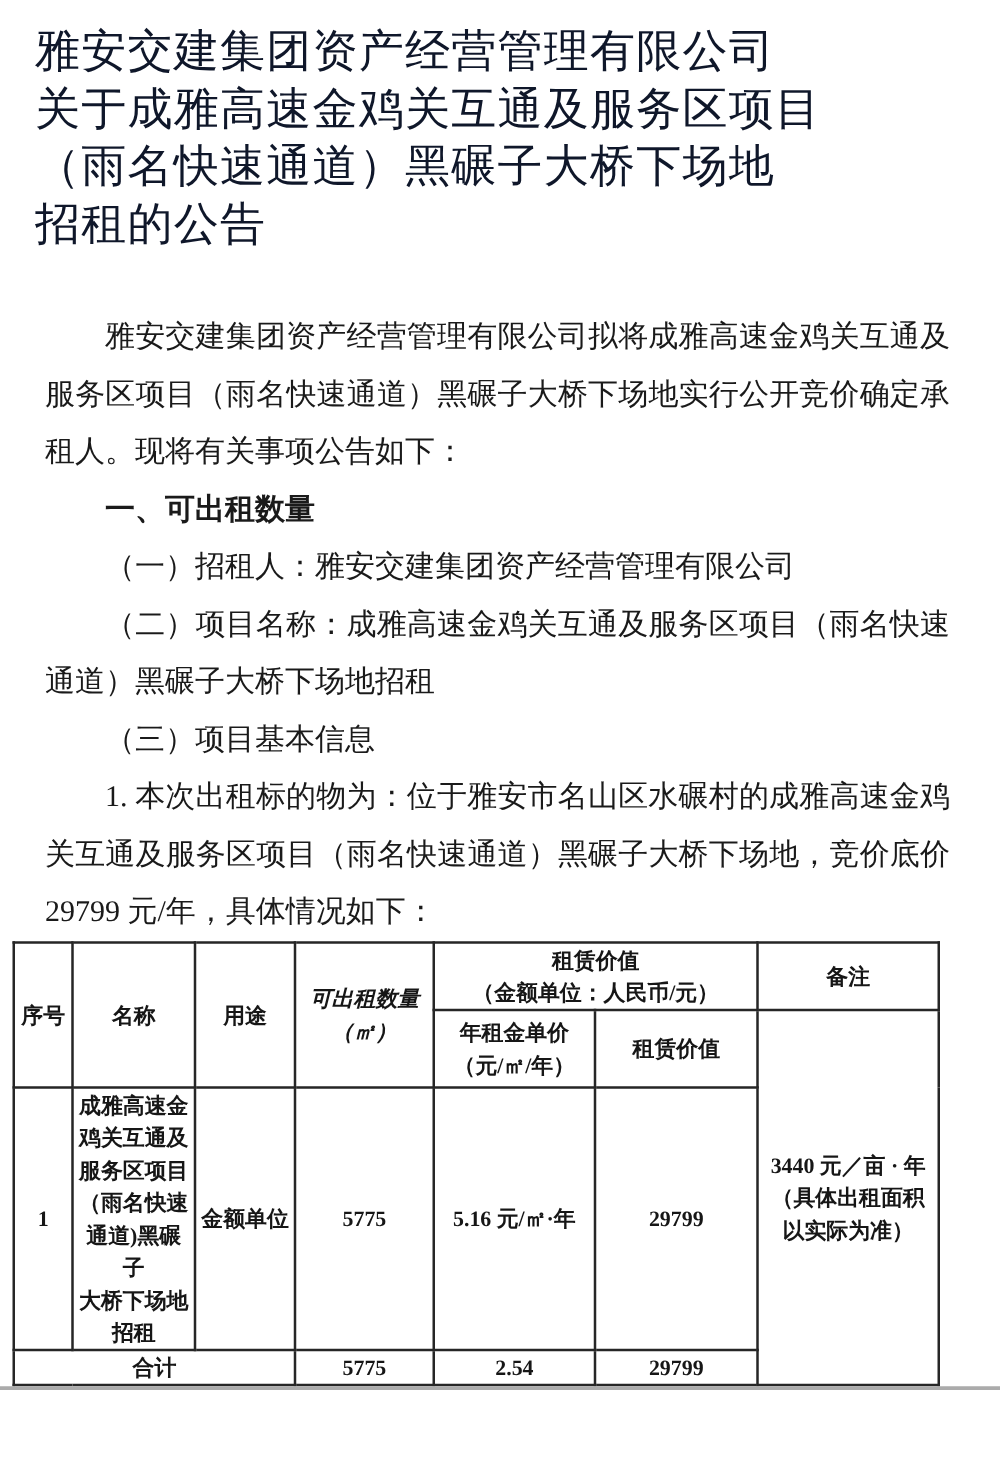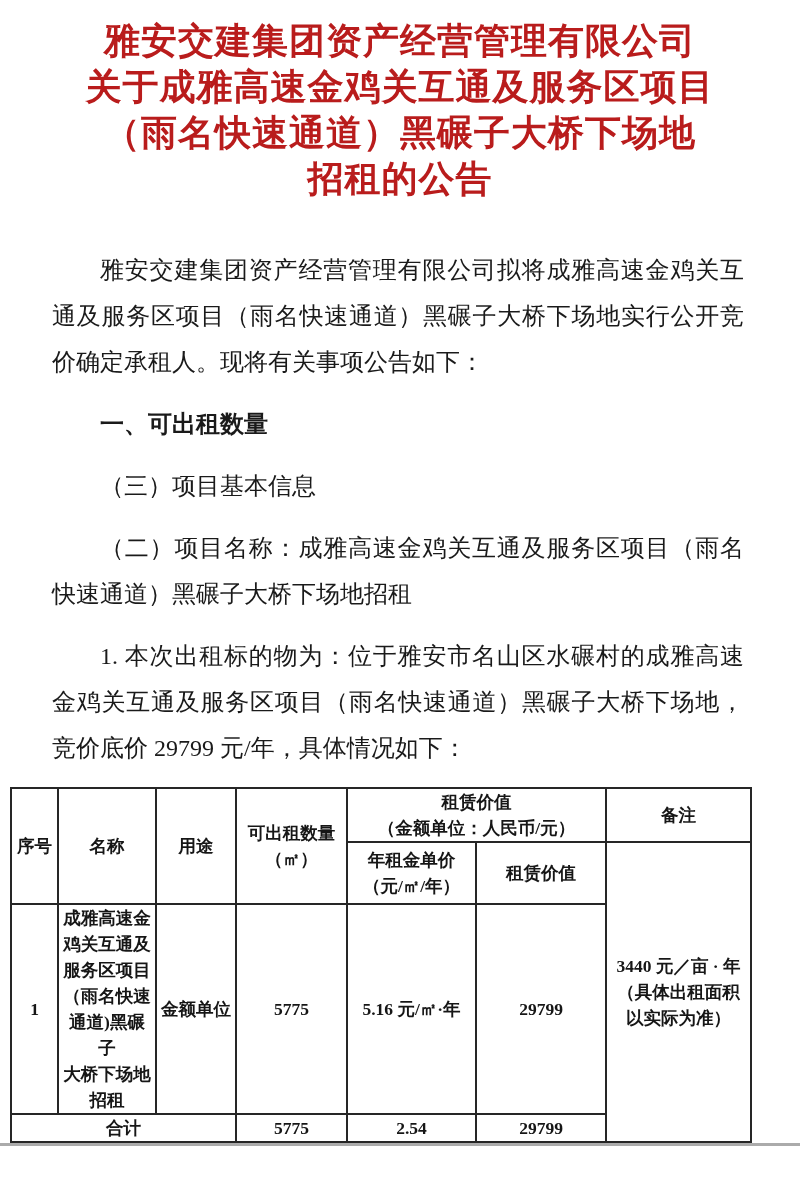--- a/index.html
+++ b/index.html
@@ -8,35 +8,34 @@
     width: 800px; height: 1177px;
     font-family: "Liberation Serif", "DejaVu Serif", serif;
     color: #1a1a1a;
     overflow: hidden;
   }
   .page { position: relative; width: 800px; height: 1177px; background: #ffffff; }
 
   .title {
     margin: 18px 28px 0 28px;
     font-size: 36px;
-    font-weight: bold;
+    font-weight: normal;
     line-height: 46px;
-    text-align: center;
     letter-spacing: 1px;
-    color: #b91c1c;
+    color: #0f172a;
   }
   .pre { white-space: pre-line; }
 
   .body-text {
     margin: 45px 40px 0 36px;
     font-size: 24px;
     line-height: 46px;
     text-align: justify;
   }
-  .body-text p { text-indent: 2em; margin: 16px; }
+  .body-text p { text-indent: 2em; margin: 0; }
   .body-text p.bold { font-weight: bold; }
 
   table.lease-table {
     margin-left: 10px;
     width: 740px;
     border-collapse: collapse;
     table-layout: fixed;
     font-family: "Liberation Serif", "DejaVu Serif", serif;
     font-weight: bold;
     color: #161616;
@@ -64,42 +63,43 @@
   td.unit-cell {
     text-align: left;
     font-size: 18px;
     padding-left: 2px;
     border-radius: 16px;
   }
   td.remark-cell { font-size: 18px; line-height: 29px; }
   td.num-cell { font-size: 18.5px; }
   td.header-value-group { line-height: 25px; font-size: 17.5px; }
   td.header-unit-price  { line-height: 28px; }
-  td.header-area        { line-height: 27px; }
+  td.header-area        { line-height: 27px; font-style: italic; }
 
   .page-edge {
     width: 800px; height: 3px;
     background: #ababab;
   }
 </style>
 </head>
 <body>
 
 <div class="page">
 
   <h1 class="title pre">雅安交建集团资产经营管理有限公司
 关于成雅高速金鸡关互通及服务区项目
 （雨名快速通道）黑碾子大桥下场地
 招租的公告</h1>
 
   <div class="body-text">
     <p>雅安交建集团资产经营管理有限公司拟将成雅高速金鸡关互通及服务区项目（雨名快速通道）黑碾子大桥下场地实行公开竞价确定承租人。现将有关事项公告如下：</p>
     <p class="bold">一、可出租数量</p>
+    <p>（一）招租人：雅安交建集团资产经营管理有限公司</p>
+    <p>（二）项目名称：成雅高速金鸡关互通及服务区项目（雨名快速通道）黑碾子大桥下场地招租</p>
     <p>（三）项目基本信息</p>
-    <p>（二）项目名称：成雅高速金鸡关互通及服务区项目（雨名快速通道）黑碾子大桥下场地招租</p>
     <p>1. 本次出租标的物为：位于雅安市名山区水碾村的成雅高速金鸡关互通及服务区项目（雨名快速通道）黑碾子大桥下场地，竞价底价 29799 元/年，具体情况如下：</p>
   </div>
 
   <table class="lease-table">
     <colgroup>
       <col style="width:47px">
       <col style="width:98px">
       <col style="width:80px">
       <col style="width:111px">
       <col style="width:129px">

